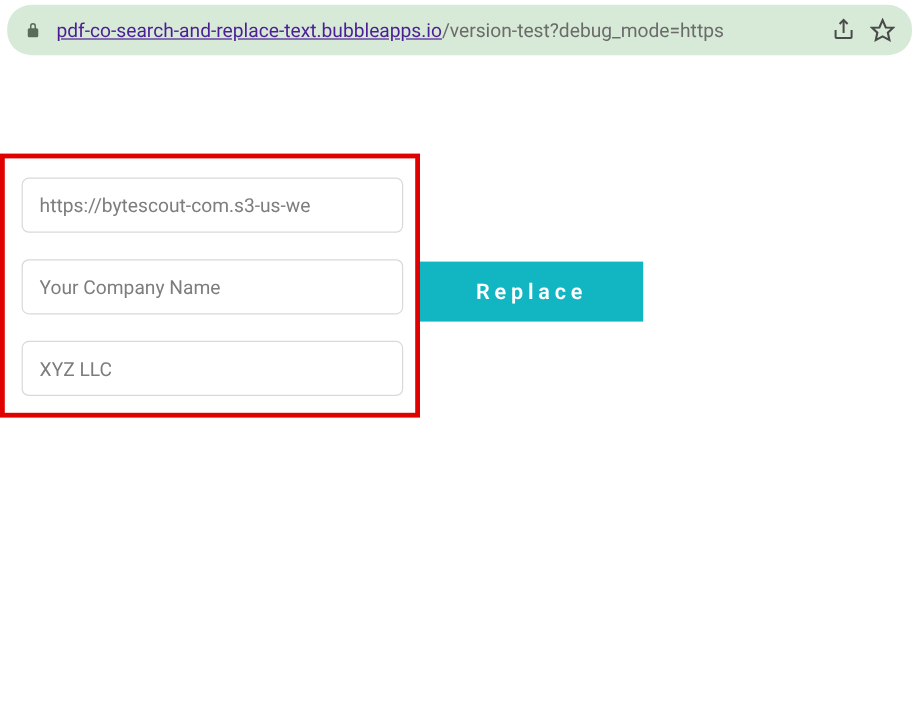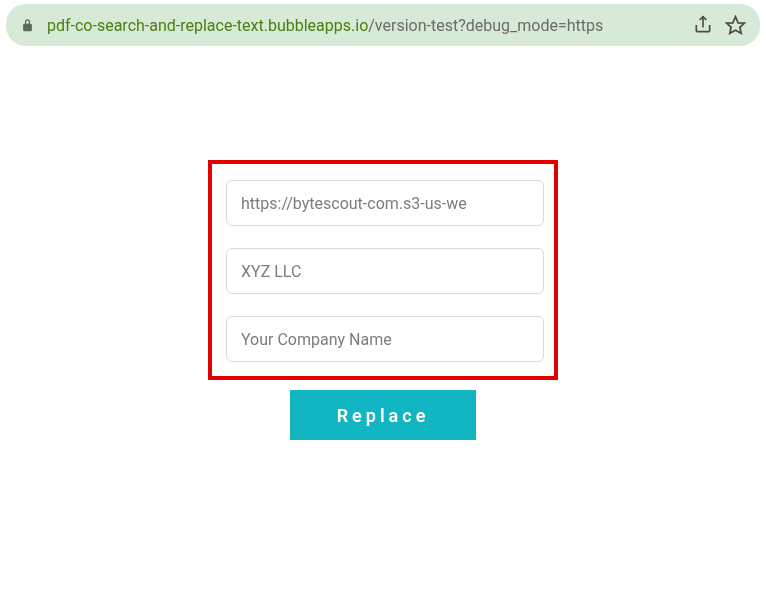--- a/index.html
+++ b/index.html
@@ -29,35 +29,35 @@
       color: #5a6b5a;
       flex-shrink: 0;
     }
     .url-text {
       flex: 1;
       font-size: 16px;
       color: #3b3b3b;
       white-space: nowrap;
       overflow: hidden;
     }
-    .url-dark { color: #4d7c0f; }
+    .url-dark { color: #4c1d95; text-decoration: underline; }
     .url-gray { color: #6b6b6b; }
     .share-icon, .star-icon {
       display: inline-flex;
       align-items: center;
       justify-content: center;
       color: #4a4a4a;
       flex-shrink: 0;
       cursor: pointer;
     }
     .page {
       width: 100%;
-      padding-top: 114px;
+      padding-top: 82px;
       display: flex;
-      flex-direction: column;
+      flex-direction: row;
       align-items: center;
     }
     .red-outline {
       border: 4px solid #e00000;
       padding: 16px 14px 14px 14px;
       display: flex;
       flex-direction: column;
       gap: 22px;
       width: 350px;
     }
@@ -110,17 +110,17 @@
   <span class="star-icon">
     <svg width="21" height="21" viewBox="0 0 24 24" fill="none" stroke="currentColor" stroke-width="2">
       <polygon points="12 2 15 9 22 9.3 17 14 18.5 21 12 17.5 5.5 21 7 14 2 9.3 9 9"></polygon>
     </svg>
   </span>
 </div>
 
 <div class="page">
   <div class="red-outline">
     <input class="text-input" type="text" value="https://bytescout-com.s3-us-we" style="">
+    <input class="text-input" type="text" value="Your Company Name" style="">
     <input class="text-input" type="text" value="XYZ LLC" style="">
-    <input class="text-input" type="text" value="Your Company Name" style="">
   </div>
   <button class="replace-btn">Replace</button>
 </div>
 
 </body></html>

